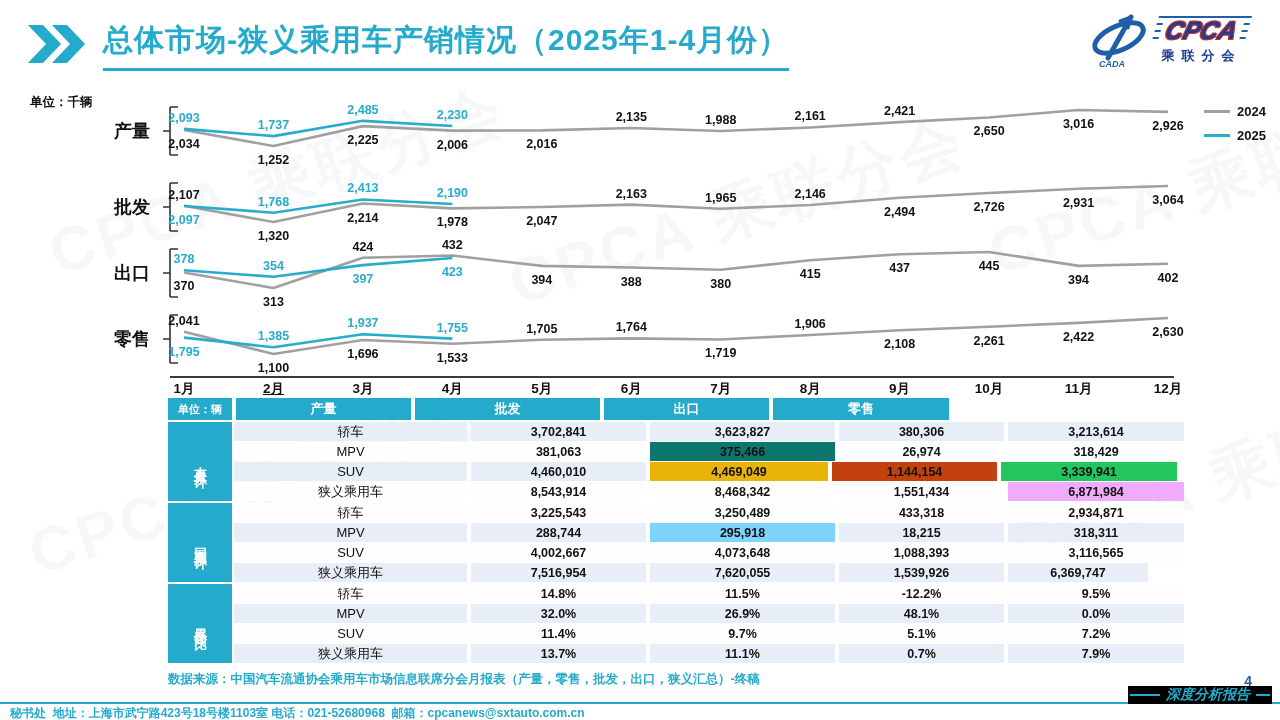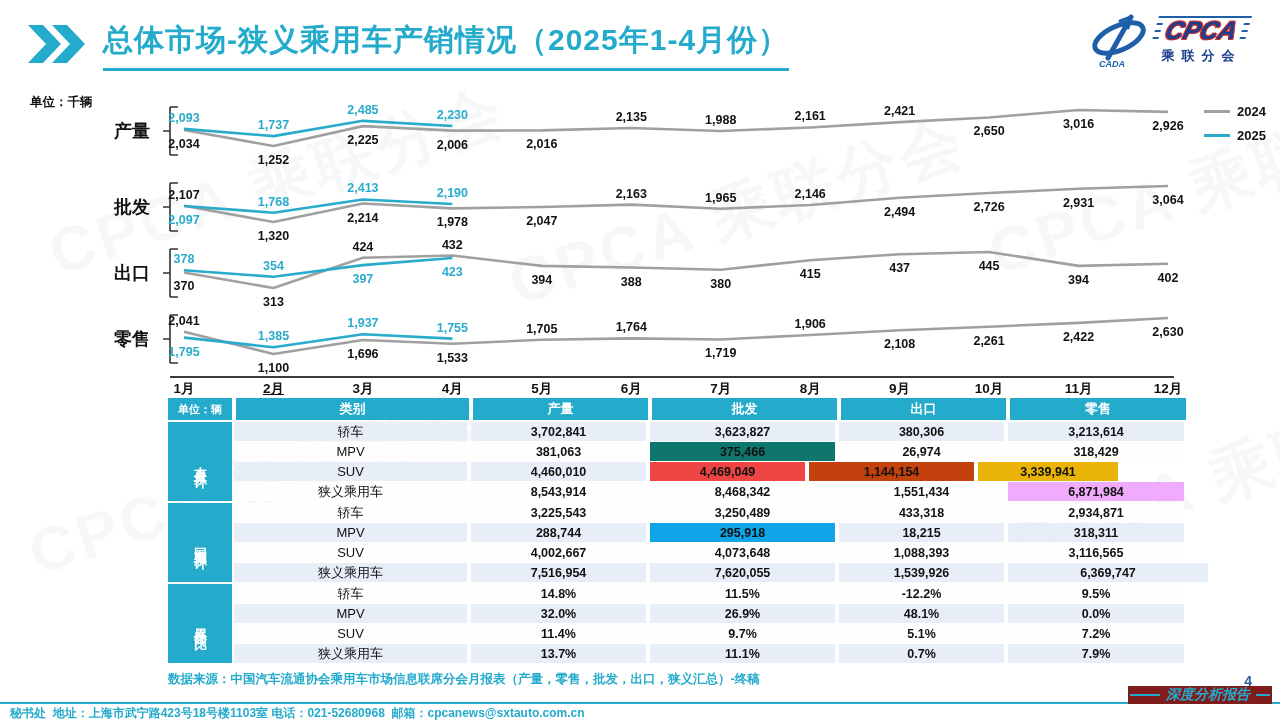--- a/index.html
+++ b/index.html
@@ -49,21 +49,21 @@
   .grows{display:flex;flex-direction:column;row-gap:1px}
   .trow{height:19px}
   .td{display:flex;align-items:center;justify-content:center;font-size:13px}
   .td.num{font-weight:700;font-size:12.5px}
   .source{position:absolute;left:168px;top:671px;color:#24ABCC;font-weight:700;font-size:12.5px}
   
   .footer-line{position:absolute;left:0;top:702px;width:1280px;border-top:2px solid #24ABCC}
   .contact{position:absolute;left:10px;top:705px;color:#24ABCC;font-size:12px;font-weight:700;white-space:pre}
   .report{position:absolute;right:8px;top:686px;color:#24ABCC;font-size:14px;font-weight:700;
       font-style:italic;font-family:Liberation Mono, monospace;
-      display:flex;align-items:center;gap:6px;background:#7f1d1d;padding:0 2px}
+      display:flex;align-items:center;gap:6px;background:#000000;padding:0 2px}
   .dash{display:inline-block;height:2px;background:#24ABCC}
   .pagenum{position:absolute;right:28px;top:673px;color:#2F5B9F;font-size:14px;font-weight:600}
 </style>
 </head>
 <body>
 
 <div class="wm" style="left:40px;top:140px">CPCA 乘联分会</div>
 <div class="wm" style="left:500px;top:170px">CPCA 乘联分会</div>
 <div class="wm" style="left:980px;top:140px">CPCA 乘联分会</div>
 <div class="wm" style="left:20px;top:440px">CPCA 乘联分会</div>
@@ -213,21 +213,20 @@
     </div>
     <div class="legend-item">
       <span class="legend-swatch" style="background: rgb(41, 171, 203);"></span>
       <span>2025</span>
     </div>
   </div>
 
 <div class="tbl">
     <div class="tbl-head">
       <div class="th unit" style="width: 64px;">单位：辆</div>
-      <div class="th" style="width: 233px;">类别</div>
       <div class="th" style="width: 175px;">产量</div>
       <div class="th" style="width: 185px;">批发</div>
       <div class="th" style="width: 165px;">出口</div>
       <div class="th" style="width: 176px;">零售</div>
     </div>
     <div class="tgroup">
       <div class="gcell">本月累计</div>
       <div class="grows">
         <div class="trow">
           <div class="td cat" style="width: 233px; background: rgb(231, 238, 248);">轿车</div>
@@ -239,23 +238,23 @@
         <div class="trow">
           <div class="td cat" style="width: 233px; background: rgb(254, 254, 255);">MPV</div>
           <div class="td num" style="width: 175px; background: rgb(254, 254, 255);">381,063</div>
           <div class="td num" style="width: 185px; background: #0f766e;">375,466</div>
           <div class="td num" style="width: 165px; background: rgb(254, 254, 255);">26,974</div>
           <div class="td num" style="width: 176px; background: rgb(254, 254, 255);">318,429</div>
         </div>
         <div class="trow">
           <div class="td cat" style="width: 233px; background: rgb(231, 238, 248);">SUV</div>
           <div class="td num" style="width: 175px; background: rgb(231, 238, 248);">4,460,010</div>
-          <div class="td num" style="width: 155px; background: #ef4444;">4,469,049</div>
+          <div class="td num" style="width: 178px; background: #eab308;">4,469,049</div>
           <div class="td num" style="width: 165px; background: #c2410c;">1,144,154</div>
-          <div class="td num" style="width: 140px; background: #eab308; text-align: right;">3,339,941</div>
+          <div class="td num" style="width: 176px; background: #22c55e; text-align: right;">3,339,941</div>
         </div>
         <div class="trow">
           <div class="td cat" style="width: 233px; background: rgb(254, 254, 255);">狭义乘用车</div>
           <div class="td num" style="width: 175px; background: rgb(254, 254, 255);">8,543,914</div>
           <div class="td num" style="width: 185px; background: rgb(254, 254, 255);">8,468,342</div>
           <div class="td num" style="width: 165px; background: rgb(254, 254, 255);">1,551,434</div>
           <div class="td num" style="width: 176px; background: #f0abfc;">6,871,984</div>
         </div>
       </div>
     </div>
@@ -265,37 +264,37 @@
         <div class="trow">
           <div class="td cat" style="width: 233px; background: rgb(254, 254, 255);">轿车</div>
           <div class="td num" style="width: 175px; background: rgb(254, 254, 255);">3,225,543</div>
           <div class="td num" style="width: 185px; background: rgb(254, 254, 255);">3,250,489</div>
           <div class="td num" style="width: 165px; background: rgb(254, 254, 255);">433,318</div>
           <div class="td num" style="width: 176px; background: rgb(254, 254, 255);">2,934,871</div>
         </div>
         <div class="trow">
           <div class="td cat" style="width: 233px; background: rgb(231, 238, 248);">MPV</div>
           <div class="td num" style="width: 175px; background: rgb(231, 238, 248);">288,744</div>
-          <div class="td num" style="width: 185px; background: #0ea5e9; text-align: center;">295,918</div>
+          <div class="td num" style="width: 185px; background: #7dd3fc; text-align: center;">295,918</div>
           <div class="td num" style="width: 165px; background: rgb(231, 238, 248);">18,215</div>
           <div class="td num" style="width: 176px; background: rgb(231, 238, 248);">318,311</div>
         </div>
         <div class="trow">
           <div class="td cat" style="width: 233px; background: rgb(254, 254, 255);">SUV</div>
           <div class="td num" style="width: 175px; background: rgb(254, 254, 255);">4,002,667</div>
           <div class="td num" style="width: 185px; background: rgb(254, 254, 255);">4,073,648</div>
           <div class="td num" style="width: 165px; background: rgb(254, 254, 255);">1,088,393</div>
           <div class="td num" style="width: 176px; background: rgb(254, 254, 255);">3,116,565</div>
         </div>
         <div class="trow">
           <div class="td cat" style="width: 233px; background: rgb(231, 238, 248);">狭义乘用车</div>
           <div class="td num" style="width: 175px; background: rgb(231, 238, 248);">7,516,954</div>
           <div class="td num" style="width: 185px; background: rgb(231, 238, 248);">7,620,055</div>
           <div class="td num" style="width: 165px; background: rgb(231, 238, 248);">1,539,926</div>
-          <div class="td num" style="width: 200px; background: rgb(231, 238, 248);">6,369,747</div>
+          <div class="td num" style="width: 140px; background: rgb(231, 238, 248);">6,369,747</div>
         </div>
       </div>
     </div>
     <div class="tgroup">
       <div class="gcell">累计同比</div>
       <div class="grows">
         <div class="trow">
           <div class="td cat" style="width: 233px; background: rgb(254, 254, 255);">轿车</div>
           <div class="td num" style="width: 175px; background: rgb(254, 254, 255);">14.8%</div>
           <div class="td num" style="width: 185px; background: rgb(254, 254, 255);">11.5%</div>

